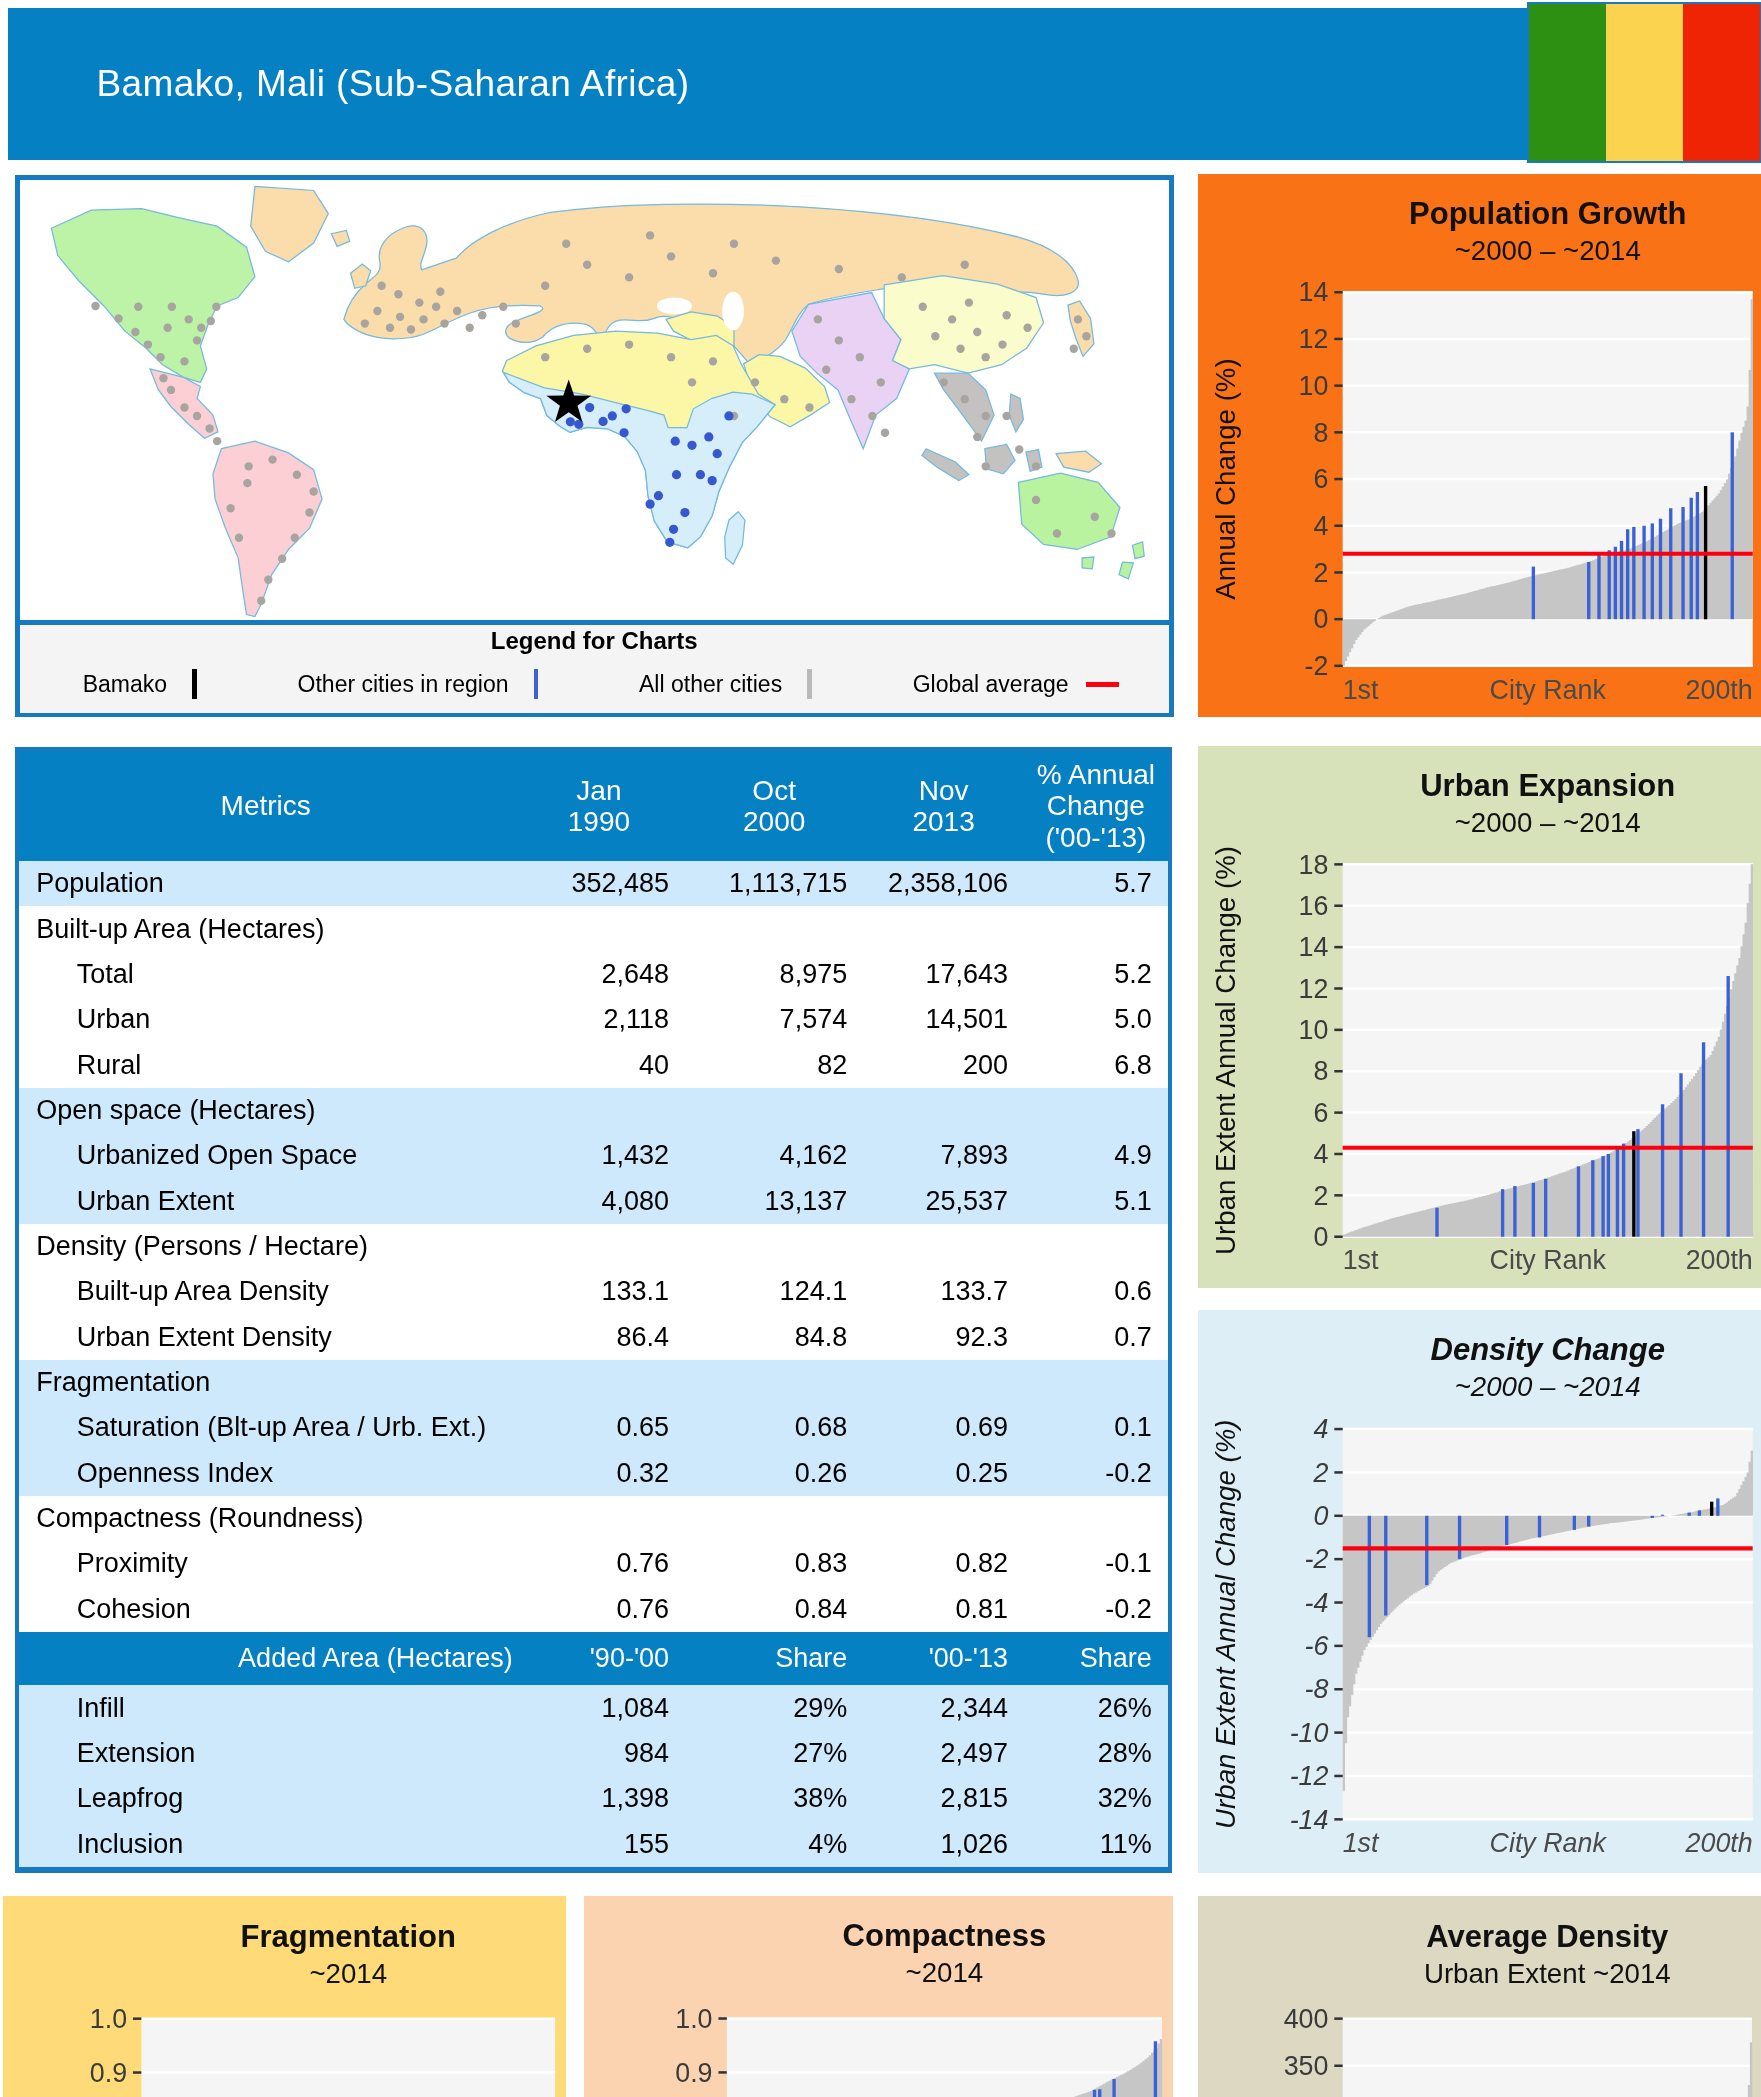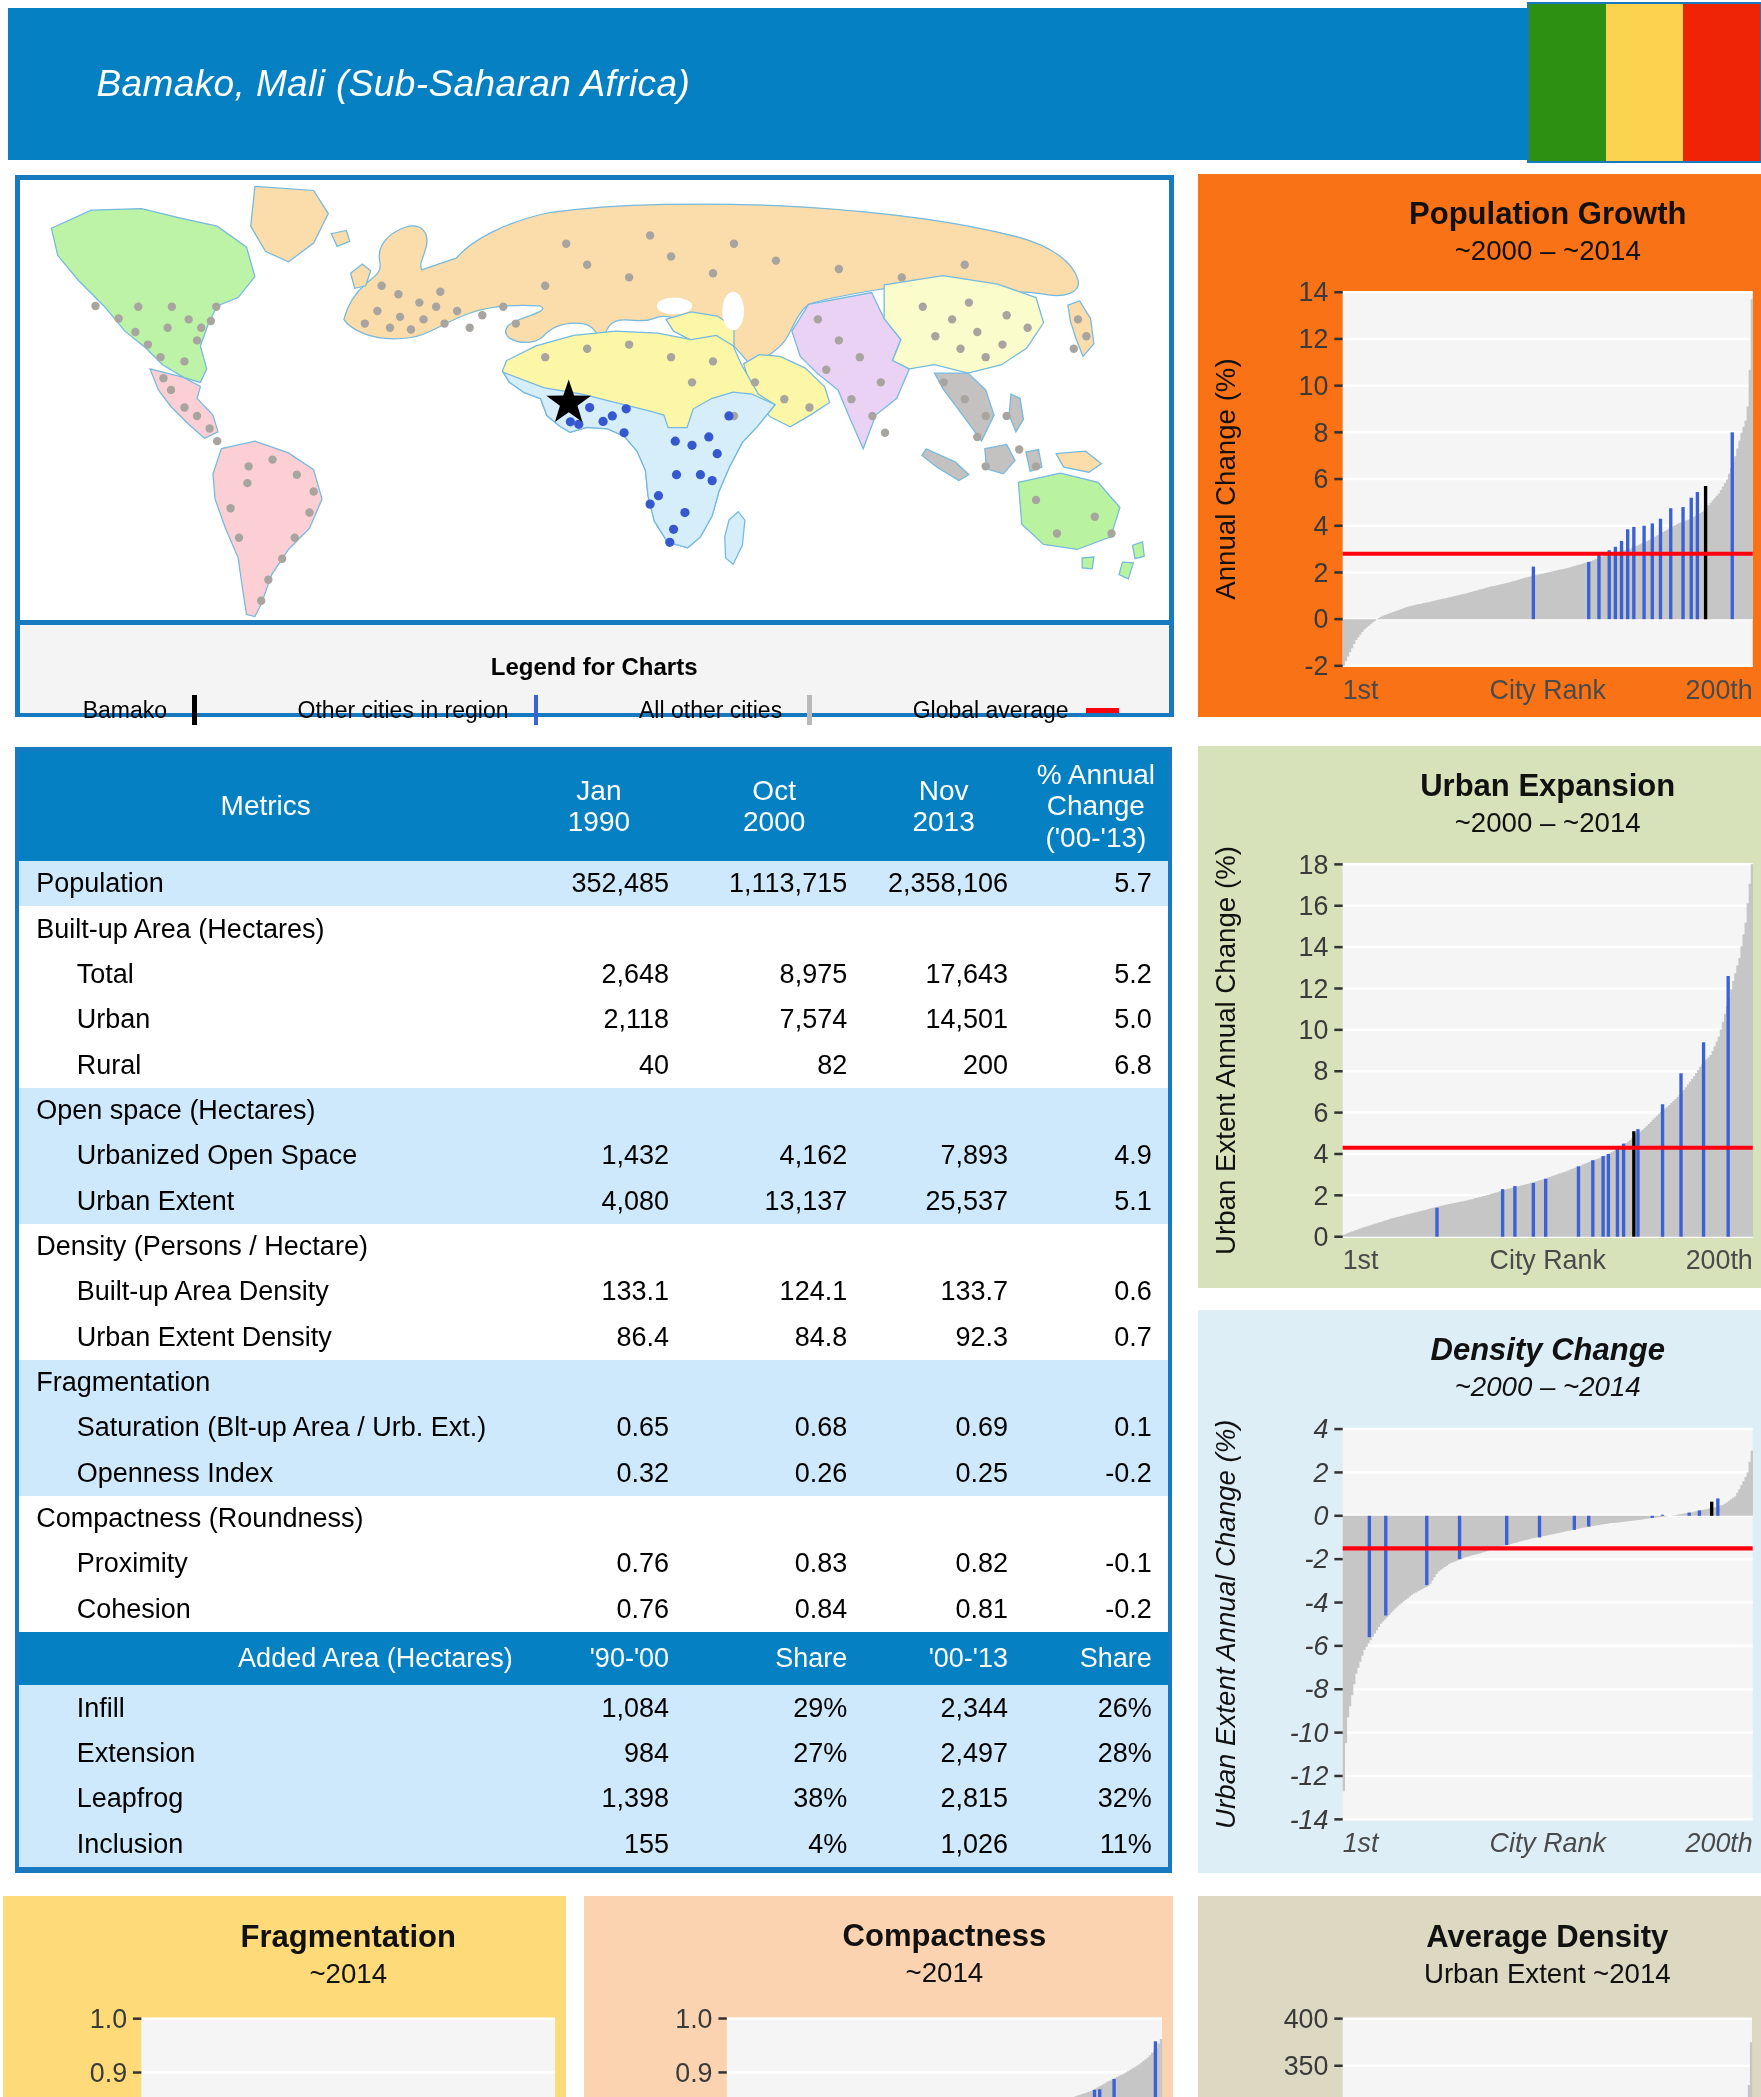--- a/index.html
+++ b/index.html
@@ -1,31 +1,31 @@
 <!DOCTYPE html>
 <html style="font-size:6.7px"><head>
 <meta charset="utf-8">
 <style>
   html,body{margin:0;padding:0;background:#ffffff;}
   body{font-family:"Liberation Sans", sans-serif;}
   #page{position:relative;width:1762px;height:2454px;background:#ffffff;overflow:hidden;}
 
   
   #header{position:absolute;left:8.4px;top:7.6px;width:1657px;height:152px;background:#0580c3;
-          display:flex;align-items:center;font-style:italic;}
+          display:flex;align-items:center;}
   #header .title{color:#ffffff;font-size:37px;padding-left:88px;letter-spacing:0.4px;}
   #flag{position:absolute;left:1527px;top:1.7px;width:231px;height:157px;border:2.1px solid #1779bf;display:flex;}
   #flag .stripe{flex:1 1 0;}
 
   
   #map-box{position:absolute;left:14.7px;top:175px;width:1149px;height:532px;border:5px solid #1779bf;background:#ffffff;}
   #map-area{position:absolute;left:0;top:0;width:1149px;height:440px;background:#ffffff;}
   #map-area svg{display:block;width:100%;height:100%;}
   #map-legend{position:absolute;left:0;top:440px;width:1149px;height:93px;background:#f4f4f4;border-top:5px solid #1779bf;box-sizing:border-box;}
-  #map-legend .lg-title{text-align:center;font-weight:bold;font-size:24px;color:#000;margin-top:28px;}
+  #map-legend .lg-title{text-align:center;font-weight:bold;font-size:24px;color:#000;margin-top:2px;}
   #legend-items{display:flex;justify-content:space-between;align-items:center;padding:14.3px 50px 0 63px;}
   .lg-item{display:flex;align-items:center;font-size:23px;color:#000;}
   .lg-swatch-bar{display:inline-block;width:4.6px;height:30px;margin-left:25px;}
   .lg-swatch-line{display:inline-block;width:33px;height:5.5px;margin-left:17px;}
 
   
   #table-box{position:absolute;left:14.7px;top:747px;width:1149px;height:1116px;border:4.2px solid #1779bf;border-bottom-width:6.7px;background:#ffffff;}
   #metrics-table{width:100%;height:100%;border-collapse:collapse;table-layout:fixed;}
   #metrics-table col.c0{width:43%;} #metrics-table col.c1{width:15%;}
   #metrics-table col.c2{width:15.5%;} #metrics-table col.c3{width:14%;} #metrics-table col.c4{width:12.5%;}

